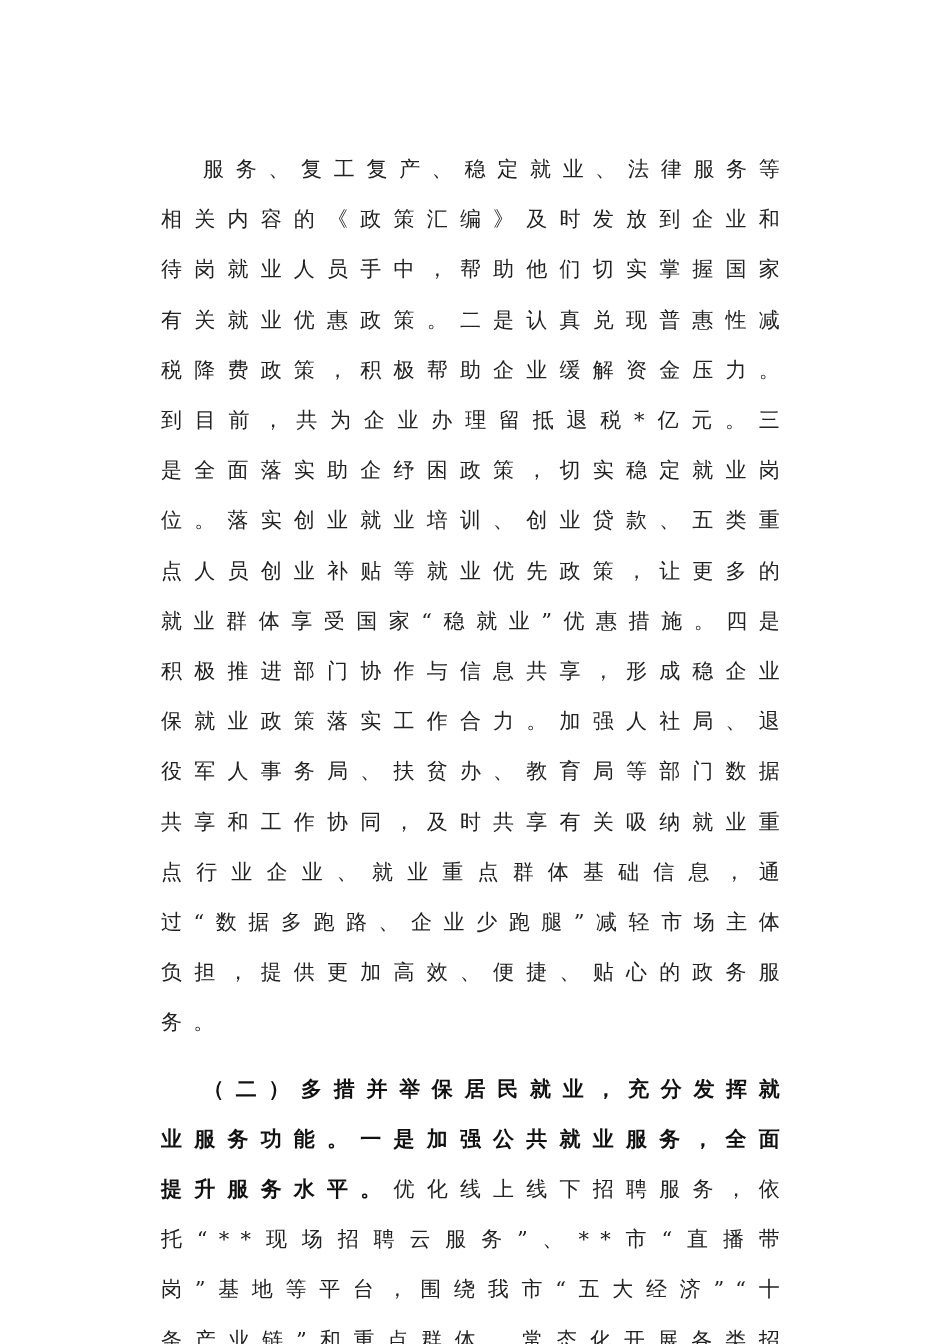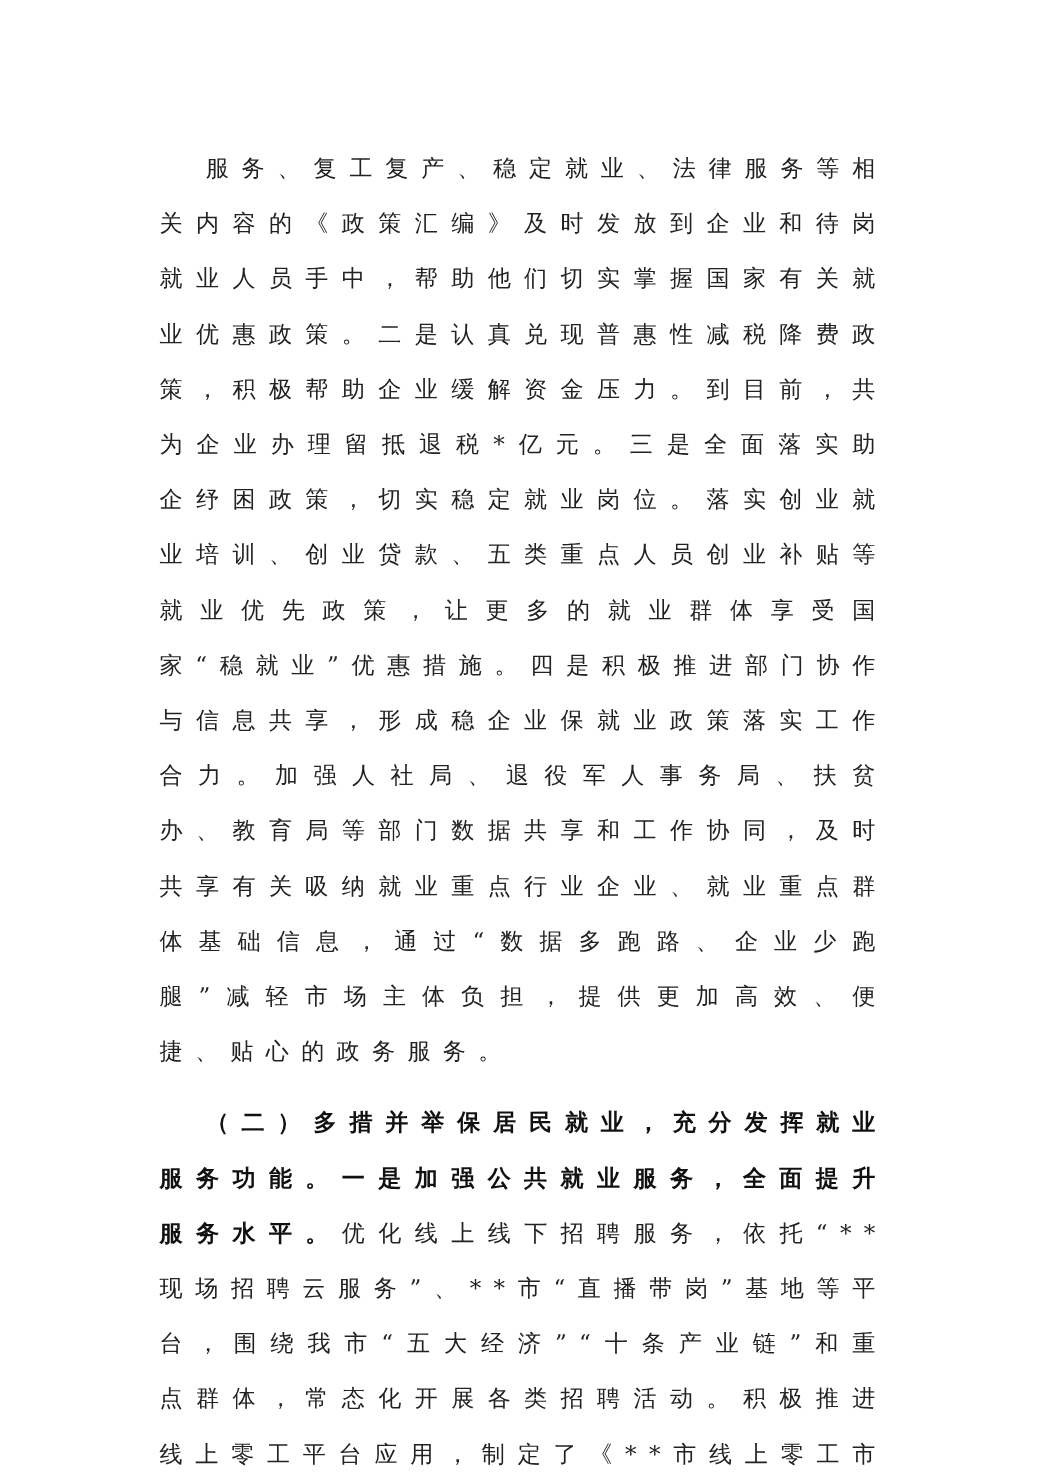--- a/index.html
+++ b/index.html
@@ -3,21 +3,21 @@
   <meta charset="utf-8">
   <style>
     html, body { margin: 0; padding: 0; background: #ffffff; }
     body { width: 950px; height: 1344px; position: relative; overflow: hidden; }
     .page {
       position: absolute; left: 145px; top: 128px; width: 662px;
       font-family: "DejaVu Serif", "Liberation Serif", serif;
       font-size: 21px; color: #222; line-height: 50.2px;
       letter-spacing: 11.2px;
     }
-    .para { margin: 0; text-indent: 42px; text-align: justify; text-align-last: left; }
+    .para { margin: 16px; text-indent: 42px; text-align: justify; text-align-last: left; }
     .para + .para { margin-top: 14px; }
     .bold { font-weight: bold; color: #111; }
   </style>
 </head>
 <body>
 
 <div class="page">
   <p class="para"><span>服务、复工复产、稳定就业、法律服务等相关内容的《政策汇编》及时发放到企业和待岗就业人员手中，帮助他们切实掌握国家有关就业优惠政策。二是认真兑现普惠性减税降费政策，积极帮助企业缓解资金压力。到目前，共为企业办理留抵退税*亿元。三是全面落实助企纾困政策，切实稳定就业岗位。落实创业就业培训、创业贷款、五类重点人员创业补贴等就业优先政策，让更多的就业群体享受国家“稳就业”优惠措施。四是积极推进部门协作与信息共享，形成稳企业保就业政策落实工作合力。加强人社局、退役军人事务局、扶贫办、教育局等部门数据共享和工作协同，及时共享有关吸纳就业重点行业企业、就业重点群体基础信息，通过“数据多跑路、企业少跑腿”减轻市场主体负担，提供更加高效、便捷、贴心的政务服务。</span></p>
   <p class="para"><span class="bold">（二）多措并举保居民就业，充分发挥就业服务功能。一是加强公共就业服务，全面提升服务水平。</span><span>优化线上线下招聘服务，依托“**现场招聘云服务”、**市“直播带岗”基地等平台，围绕我市“五大经济”“十条产业链”和重点群体，常态化开展各类招聘活动。积极推进线上零工平台应用，制定了《**市线上零工市场平台推广应用（试行）方案》，进一步加大推广应用力度。到目前，向灵活就业人员发布各类求职信息*条。今年5月，**市线上零工市场平台被“***”移动端评为“市十佳应用”。</span></p>
 </div>

